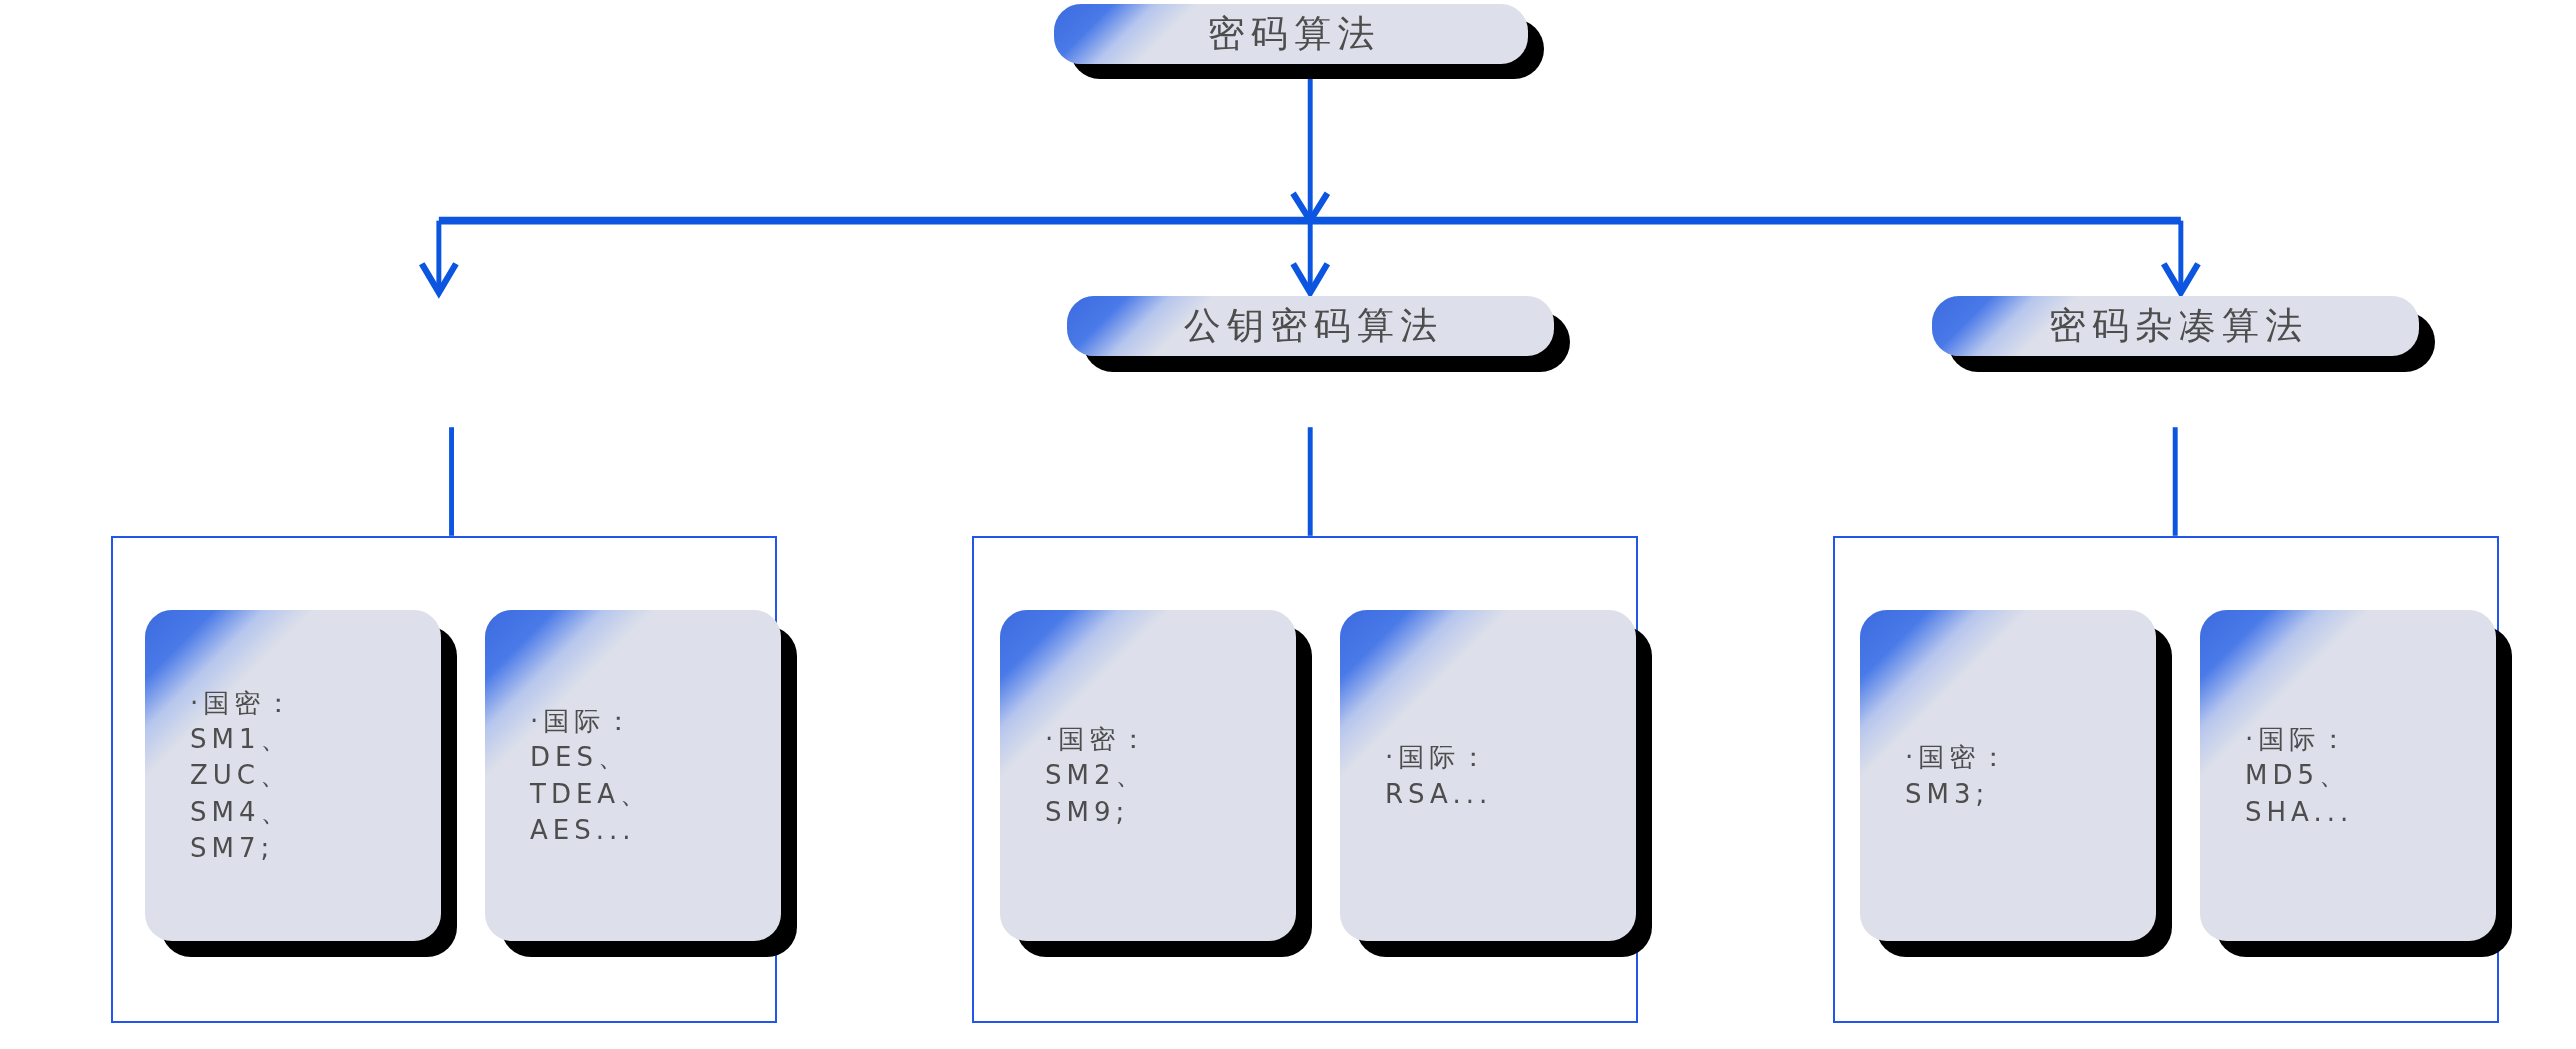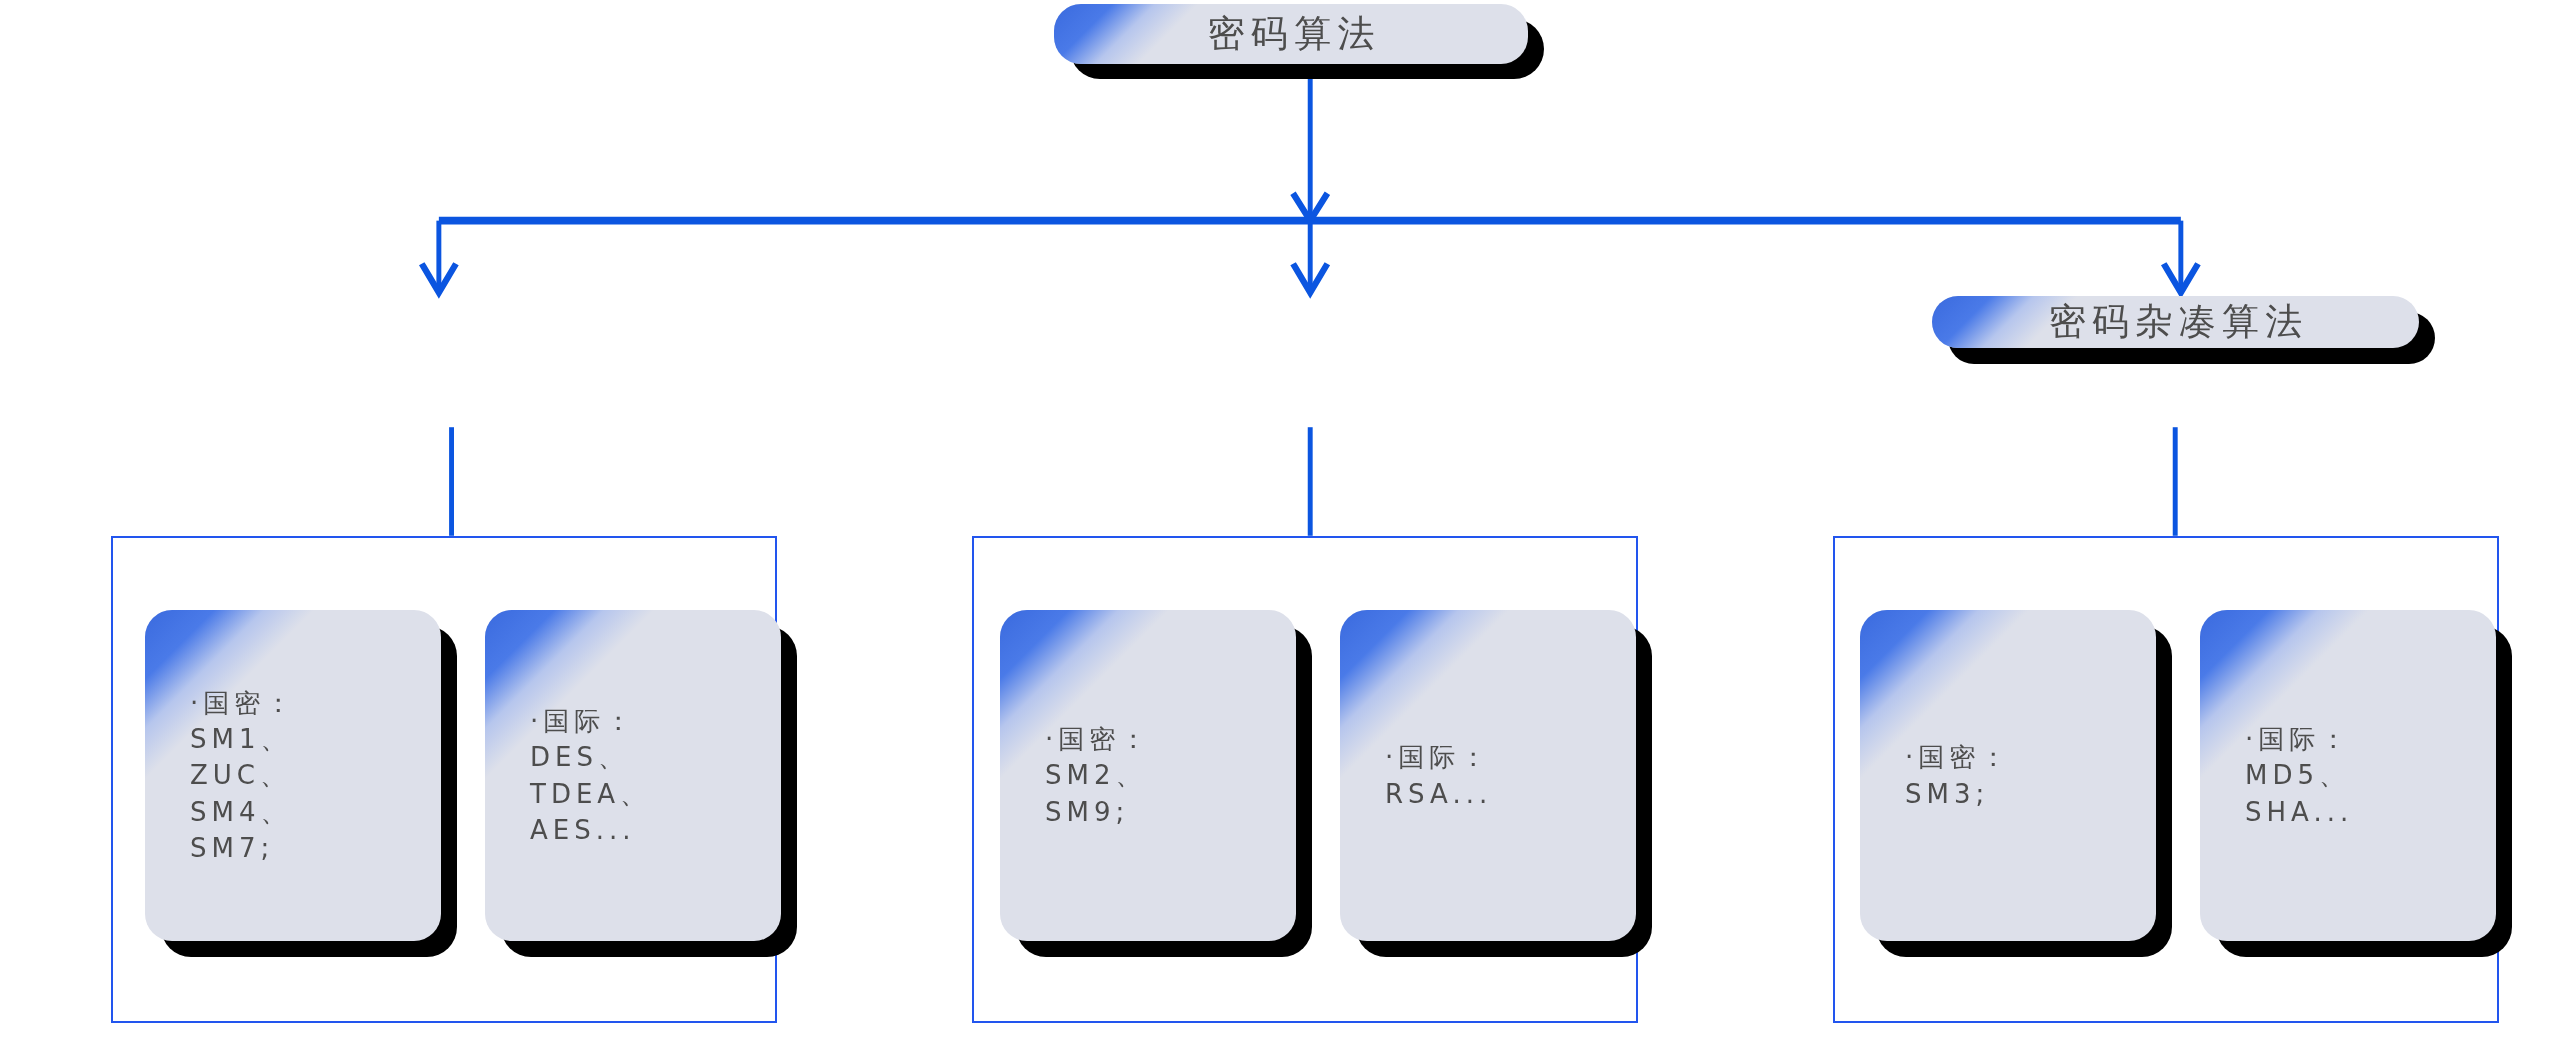--- a/index.html
+++ b/index.html
@@ -71,22 +71,29 @@
 
   <div class="card n-root" style="left:1054px;top:3.5px;width:474px;height:60px;">
     <div class="shadow"></div>
     <div class="face">
       <div class="grad"></div>
       <div class="label">密码算法</div>
     </div>
   </div>
 
 
+  <div class="card n-mid" style="left:1067px;top:296px;width:487px;height:60px;">
+    <div class="shadow"></div>
+    <div class="face">
+      <div class="grad"></div>
+      <div class="label">公钥密码算法</div>
+    </div>
+  </div>
 
-  <div class="card n-mid" style="left:1932px;top:296px;width:487px;height:52px;">
+  <div class="card n-mid" style="left:1932px;top:296px;width:487px;height:60px;">
     <div class="shadow"></div>
     <div class="face">
       <div class="grad"></div>
       <div class="label">密码杂凑算法</div>
     </div>
   </div>
 
   <div class="group-box" style="left:111px;top:536px;width:666px;height:487px;"></div>
 
   <div class="group-box" style="left:972px;top:536px;width:666px;height:487px;"></div>

